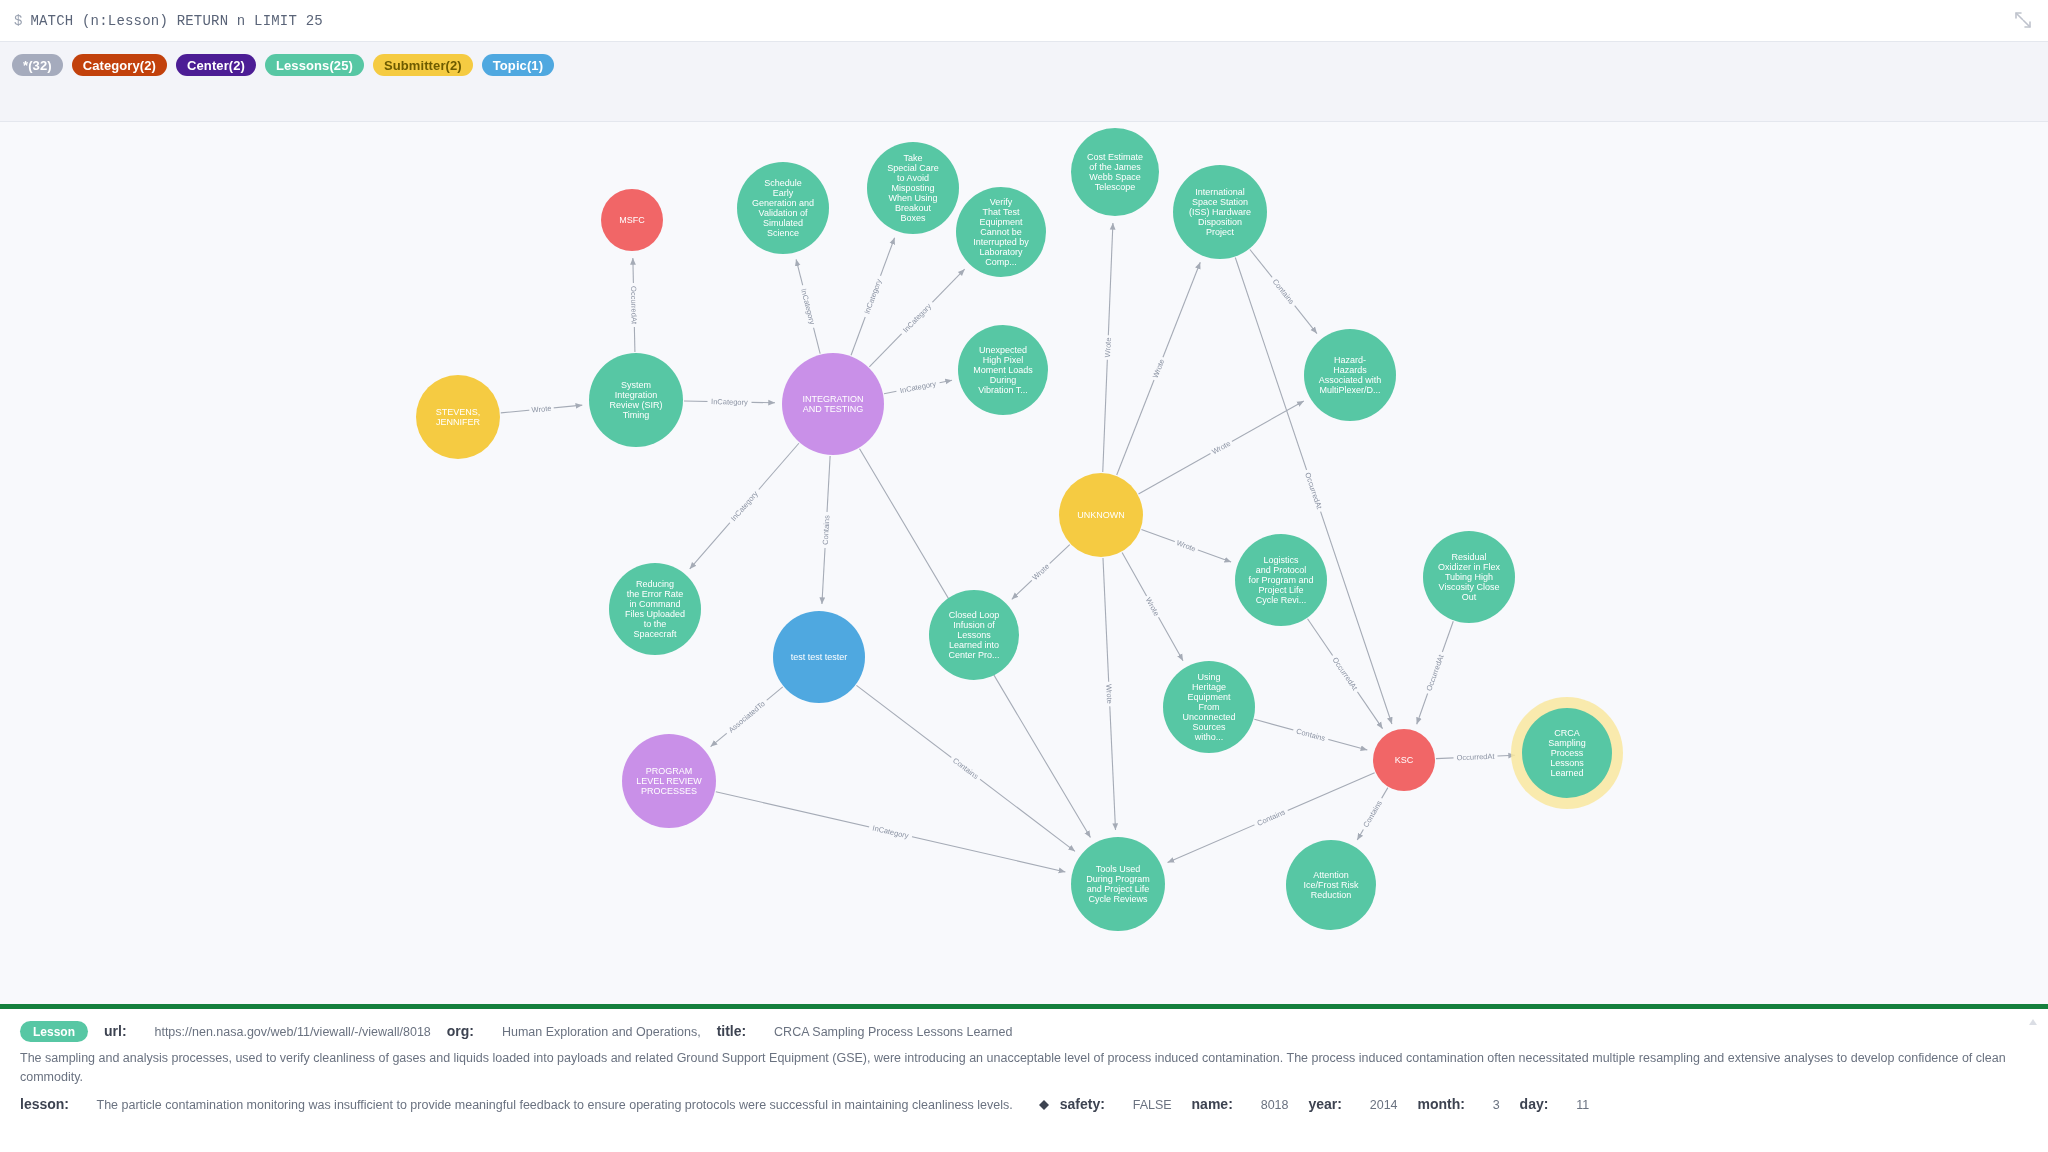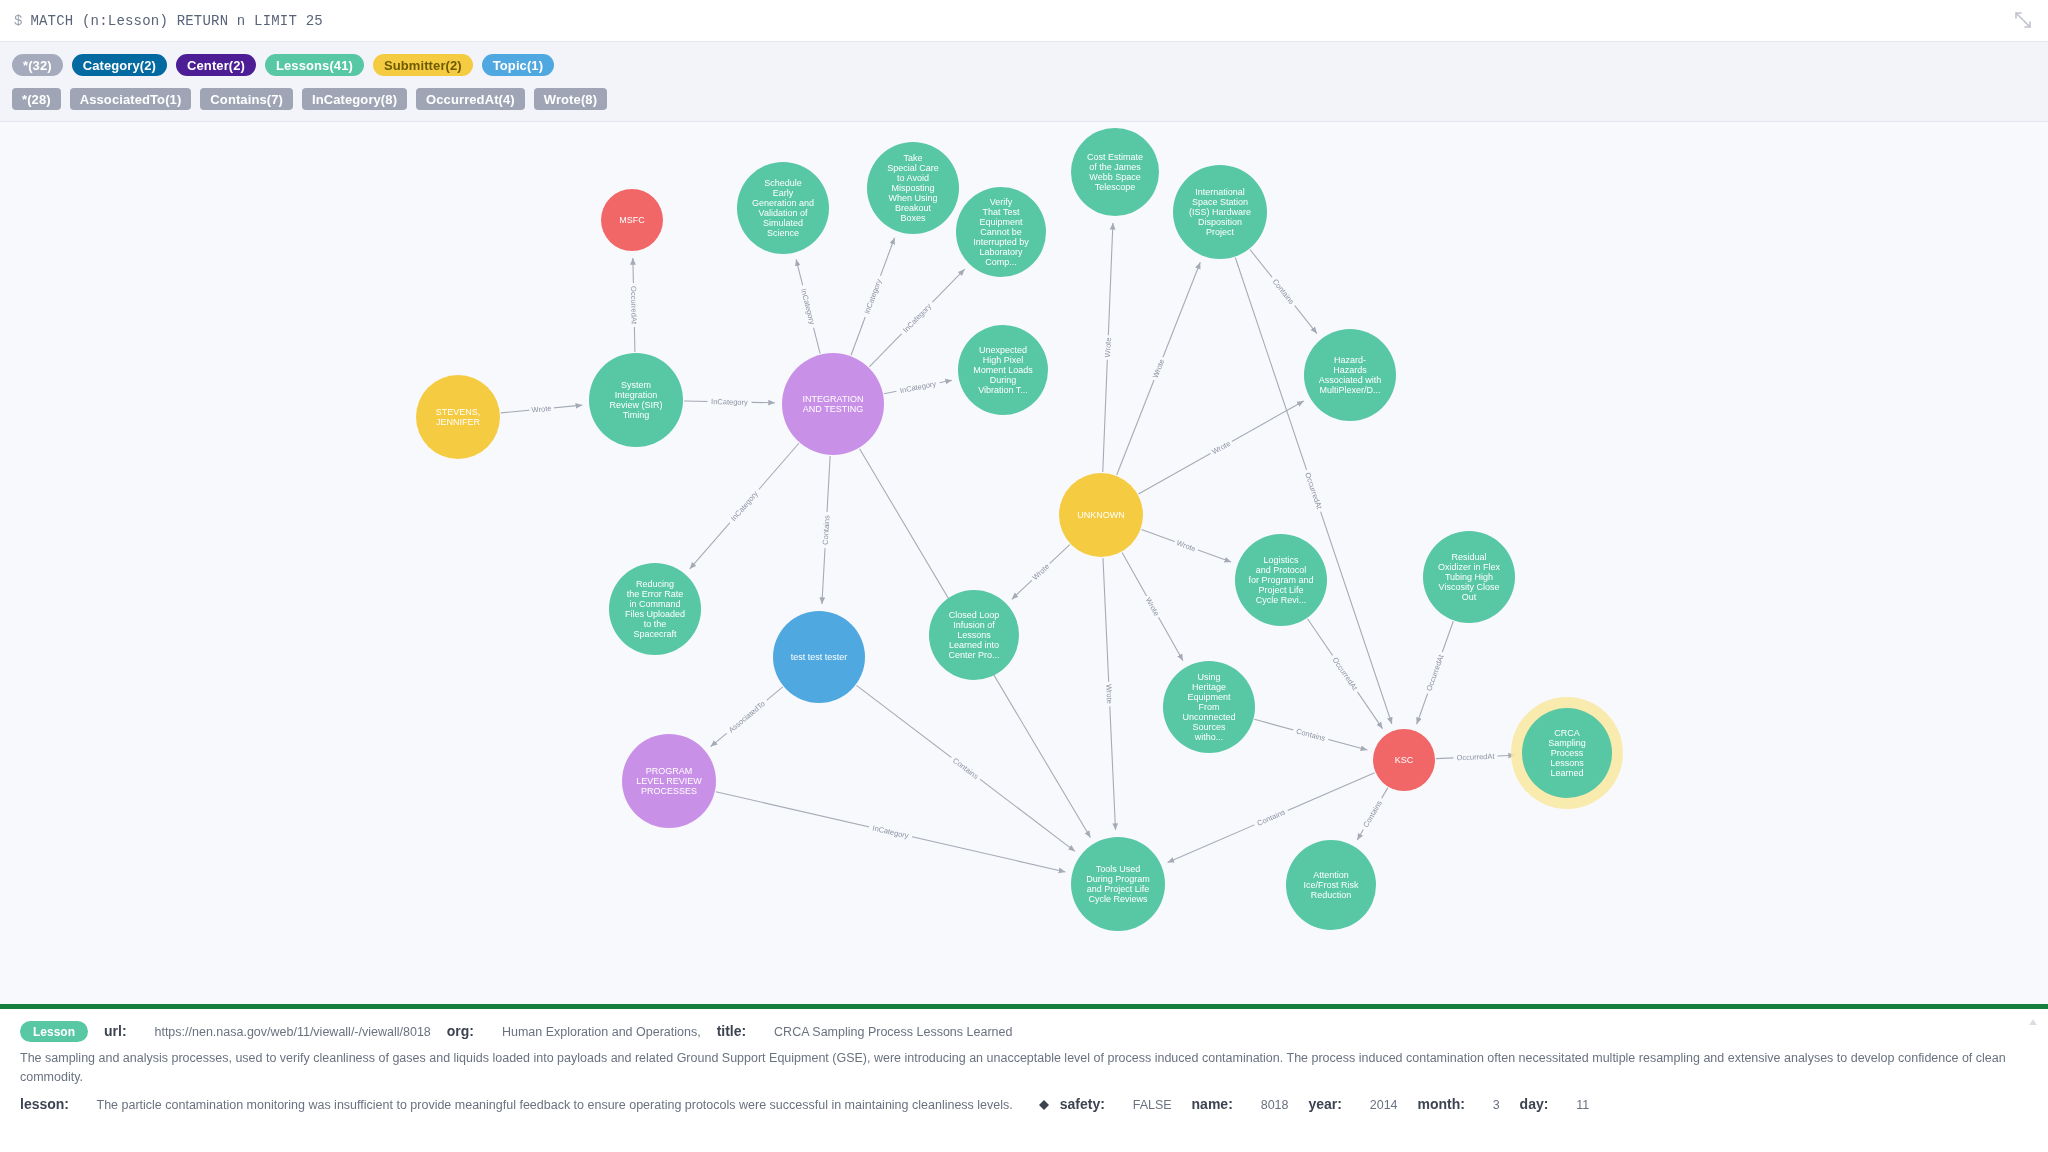--- a/index.html
+++ b/index.html
@@ -44,21 +44,21 @@
     display:inline-flex; align-items:center; justify-content:center;
     height:22px; padding:0 11px; border-radius:11px;
     font-size:13px; font-weight:700; color:#ffffff;
     white-space:nowrap; cursor:pointer; letter-spacing:.1px;
   }
   .chip.rel {
     background:#9fa5b5; color:#ffffff; border-radius:4px;
     font-weight:700; height:22px; padding:0 10px;
   }
   .chip.star  { background:#a5abbd; }
-  .chip.cat   { background:#0369a1; }
+  .chip.cat   { background:#c2410c; }
   .chip.cen   { background:#4c1d95; }
   .chip.les   { background:#57c7a4; }
   .chip.sub   { background:#f5cb42; color:#6d5b00; }
   .chip.top   { background:#4fa8e0; }
 
   
   .canvas {
     position:absolute; left:0; top:122px; width:2048px; height:882px;
     background:#f8f9fc; overflow:hidden;
   }
@@ -120,31 +120,23 @@
         <path d="M2.5 2.5l6 6M15.5 15.5l-6-6" stroke="#8a92a3" stroke-width="1.6" fill="none" stroke-linecap="round"></path>
       </svg>
     </span>
   </div>
 
   <div class="legend">
     <div class="legend-row" id="rowLabels">
         <span class="chip star">*(32)</span>
         <span class="chip cat">Category(2)</span>
         <span class="chip cen">Center(2)</span>
-        <span class="chip les">Lessons(41)</span>
+        <span class="chip les">Lessons(25)</span>
         <span class="chip sub">Submitter(2)</span>
         <span class="chip top">Topic(1)</span>
-      </div>
-    <div class="legend-row" id="rowRels">
-        <span class="chip rel">*(28)</span>
-        <span class="chip rel">AssociatedTo(1)</span>
-        <span class="chip rel">Contains(7)</span>
-        <span class="chip rel">InCategory(8)</span>
-        <span class="chip rel">OccurredAt(4)</span>
-        <span class="chip rel">Wrote(8)</span>
       </div>
   </div>
 
   <div class="canvas">
     <svg id="graphSvg" width="2048" height="882">
         <g>
           <line x1="500.80522301373026" y1="290.91186072340776" x2="582.244603657176" y2="283.13394234734835" class="edge-line" marker-end="url(#arw)"></line>
           <rect x="529.2749133354531" y="282.0229015353781" width="24.5" height="10" class="edge-label-bg" transform="rotate(-5.455521791920329 541.5249133354531 287.0229015353781)"></rect>
           <text x="541.5249133354531" y="289.6229015353781" class="edge-label" transform="rotate(-5.455521791920329 541.5249133354531 287.0229015353781)">Wrote</text>
           <line x1="634.933596610313" y1="230.01184746408273" x2="632.8442360168356" y2="135.99062075760116" class="edge-line" marker-end="url(#arw)"></line>

